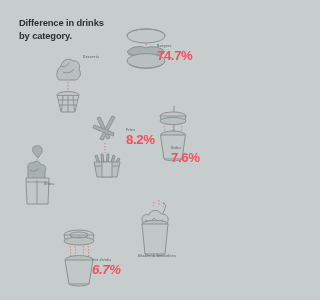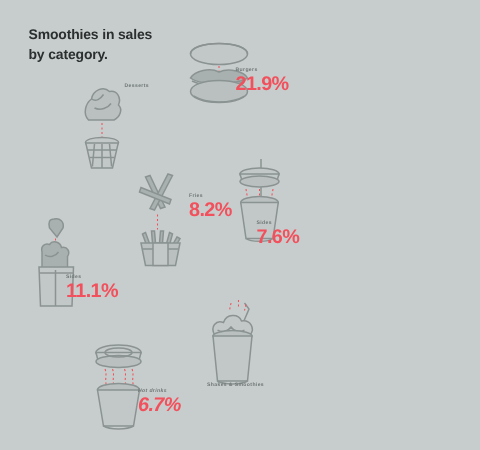--- a/index.html
+++ b/index.html
@@ -48,21 +48,21 @@
   .fillsoft { fill:#b9c0bf; stroke:#8b9392; stroke-width:1; }
   .fillmid  { fill:#a9b1b0; stroke:#8b9392; stroke-width:1; }
   .fillpale { fill:#c2c8c7; stroke:#8b9392; stroke-width:1; }
   .dash { stroke:#f2505c; stroke-width:0.7; stroke-dasharray:1.4 1.6; fill:none; }
 </style>
 </head>
 <body>
 
 <div id="stage">
 
-  <div class="title">Smoothies in sales
+  <div class="title">Difference in drinks
 by category.</div>
 
   <div class="item">
     <div class="icon-wrap" style="left:49px; top:52px;">
       <svg width="40" height="62" viewBox="0 0 40 62">
         <path class="fillsoft" d="M10 28 C6 24 8 17 12 14 C13 8 20 5 24 9 C29 8 32 13 30 18 C33 21 31 26 27 28 Z"></path>
         <path class="line" d="M12 14 C15 16 18 14 20 11"></path>
         <path class="line" d="M14 20 C18 22 23 20 25 17"></path>
         <path class="dash" d="M19 30 L19 40"></path>
         <ellipse class="fillpale" cx="19" cy="43" rx="11" ry="3.4"></ellipse>
@@ -83,21 +83,21 @@
         <path class="line" d="M7 8 C7 3.6 15.5 1 26 1 C36.5 1 45 3.6 45 8"></path>
         <path class="dash" d="M26 16 L26 21"></path>
         <path class="fillmid" d="M7 24 C10 19 20 17 26 20 C33 17 43 20 45 24 C40 27 31 28 26 27 C19 28 11 27 7 24 Z"></path>
         <path class="line" d="M8 26 C14 29 22 30 26 29 C33 30 40 28 44 25"></path>
         <ellipse class="fillsoft" cx="26" cy="33" rx="19" ry="7.4"></ellipse>
         <path class="line" d="M9 36 C14 39 20 40 26 40 C33 40 40 38 43 36"></path>
       </svg>
     </div>
     <div class="lbl" style="left:157px; top:44px;">
       <div class="cat">Burgers</div>
-      <div class="pct">21.9%</div>
+      <div class="pct">74.7%</div>
     </div>
   </div>
 
   <div class="item">
     <div class="icon-wrap" style="left:88px; top:112px;">
       <svg width="46" height="66" viewBox="0 0 46 66">
         <g class="fillmid">
           <path d="M9 6 L12 5 L22 26 L19 27 Z"></path>
           <path d="M24 4 L27 5 L15 28 L12 27 Z"></path>
           <path d="M5 16 L6 13 L26 21 L25 24 Z"></path>
@@ -147,21 +147,20 @@
         <path class="dash" d="M19 15 L19 21"></path>
         <path class="fillmid" d="M10 24 C9 20 12 18 15 19 C17 16 22 17 23 21 C27 20 29 24 27 27 L27 36 L10 36 Z"></path>
         <path class="line" d="M12 26 C15 28 19 27 21 24"></path>
         <path class="fillpale" d="M8 34 L9 60 L30 60 L31 34 Z"></path>
         <path class="line" d="M8.4 38 L30.6 38"></path>
         <path class="line" d="M19 36 L19 60"></path>
       </svg>
     </div>
     <div class="lbl" style="left:44px; top:182px;">
       <div class="cat">Sides</div>
-      <div class="pct">11.1%</div>
     </div>
   </div>
 
   <div class="item">
     <div class="icon-wrap" style="left:58px; top:226px;">
       <svg width="44" height="62" viewBox="0 0 44 62">
         <ellipse class="fillpale" cx="21" cy="9" rx="15" ry="5"></ellipse>
         <path class="fillpale" d="M6 9 L7.5 15 L34.5 15 L36 9 Z"></path>
         <ellipse class="fillsoft" cx="21" cy="15" rx="15" ry="4"></ellipse>
         <ellipse class="line" cx="21" cy="9" rx="9" ry="3"></ellipse>

